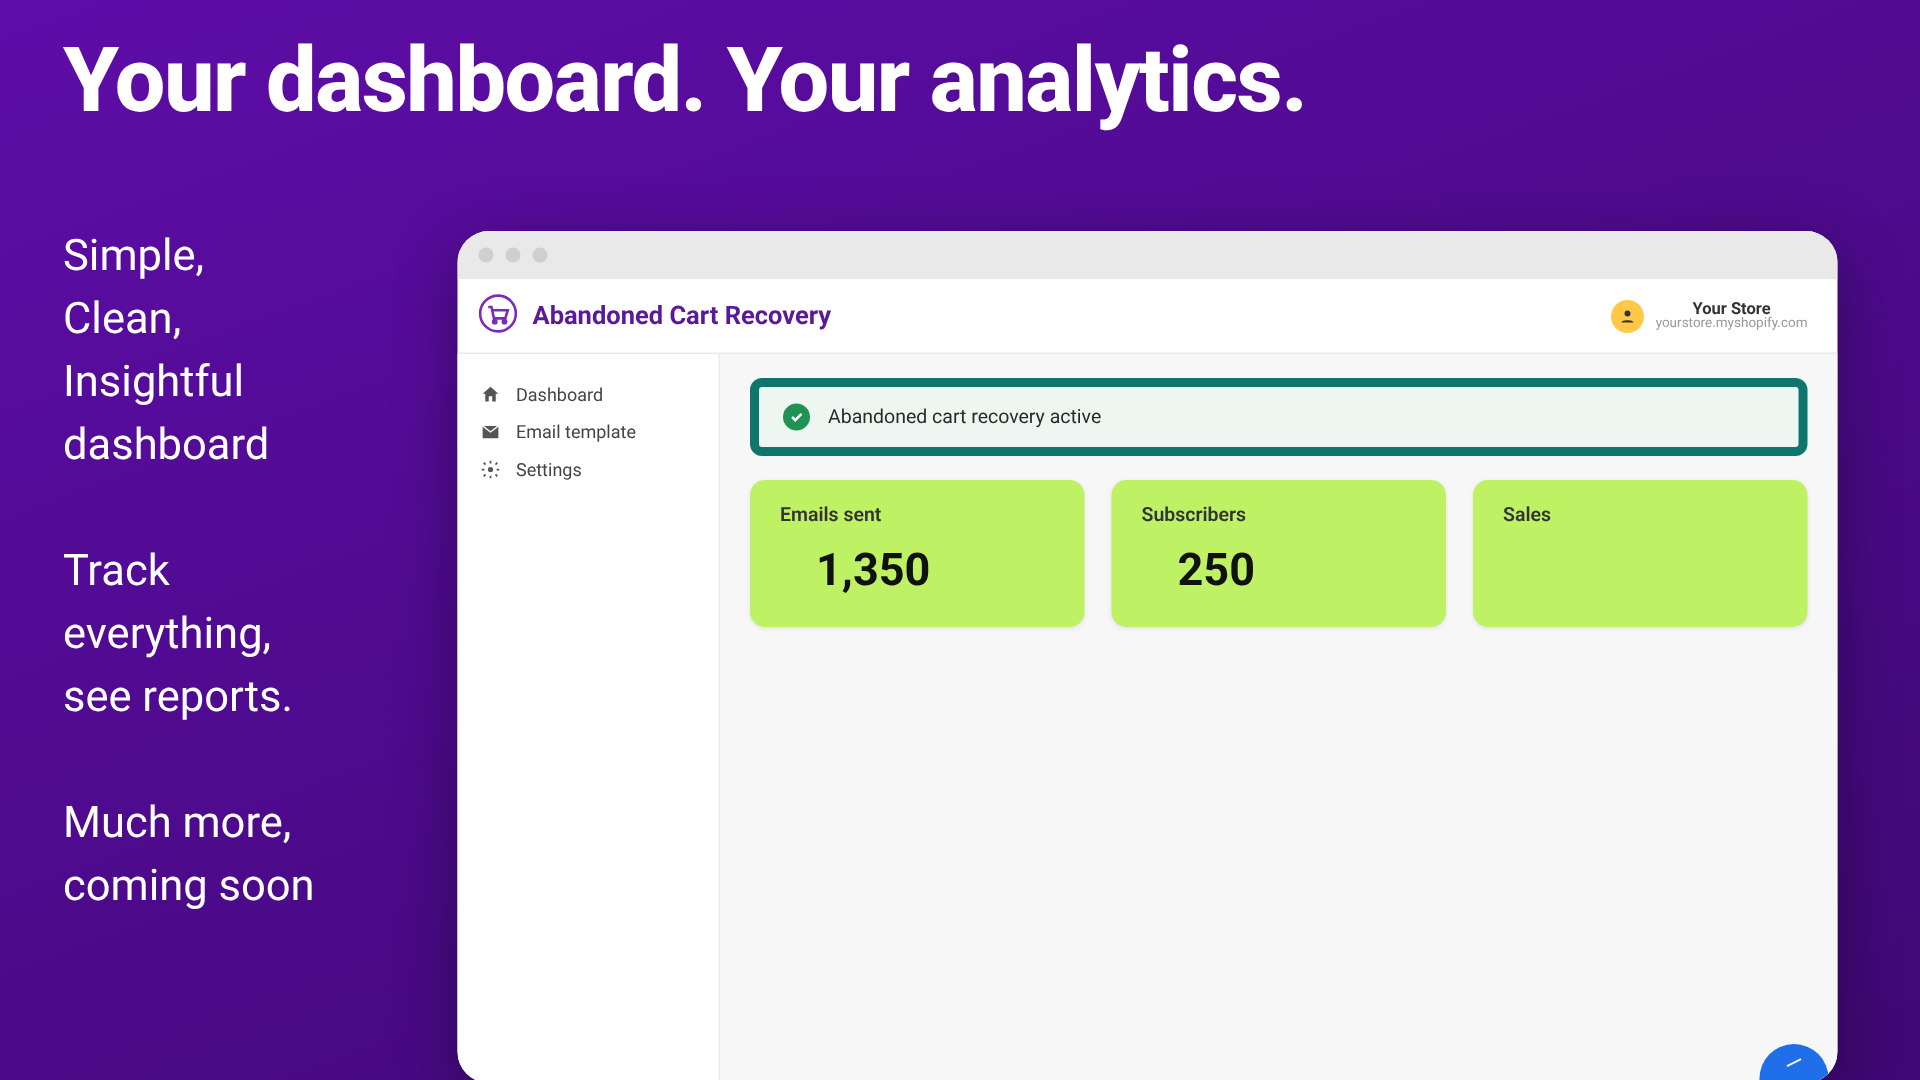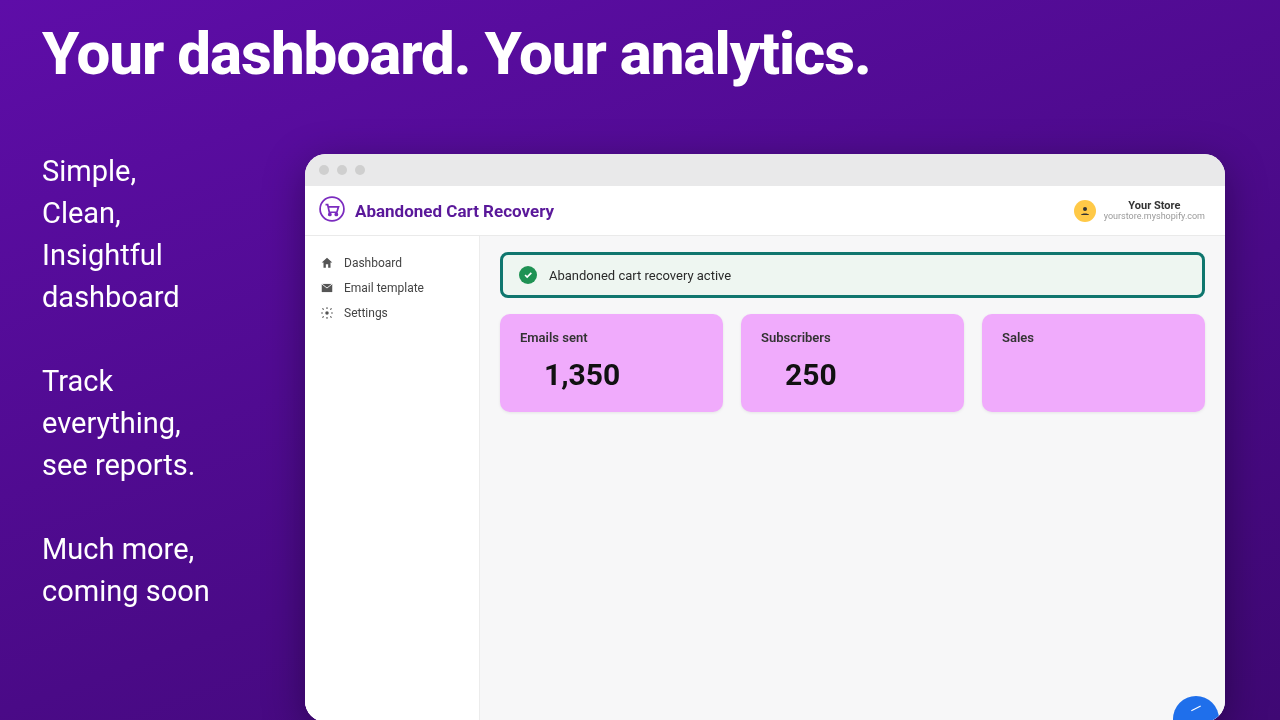--- a/index.html
+++ b/index.html
@@ -87,39 +87,39 @@
     cursor: pointer;
   }
   .nav-item .icon { width: 15px; height: 15px; display:flex; align-items:center; justify-content:center; color:#555; }
   .main {
     flex: 1;
     padding: 16px 20px;
     position: relative;
   }
   .status-banner {
     background: #eef6f1;
-    border: 3px solid #0f766e;
+    border: 6px solid #0f766e;
     border-radius: 8px;
     padding: 11px 16px;
     display: flex; align-items: center; gap: 12px;
     font-size: 13px;
     color: #2a2a2a;
   }
   .check-badge {
     width: 18px; height: 18px; border-radius: 50%;
     background: #1f9254;
     display: flex; align-items: center; justify-content: center;
   }
   .cards {
     display: flex; gap: 18px;
     margin-top: 16px;
   }
   .card {
     flex: 1;
-    background: #f0abfc;
+    background: #bef264;
     border-radius: 10px;
     padding: 16px 20px 20px;
     box-shadow: 0 1px 3px rgba(0,0,0,0.08);
   }
   .card-label { font-size: 13px; font-weight: 600; color: #333; margin-bottom: 12px; }
   .card-value { font-size: 30px; font-weight: 700; color: #111; margin-left: 24px; }
 
   .chat-bubble {
     position: absolute;
     right: 6px; bottom: 0px;

